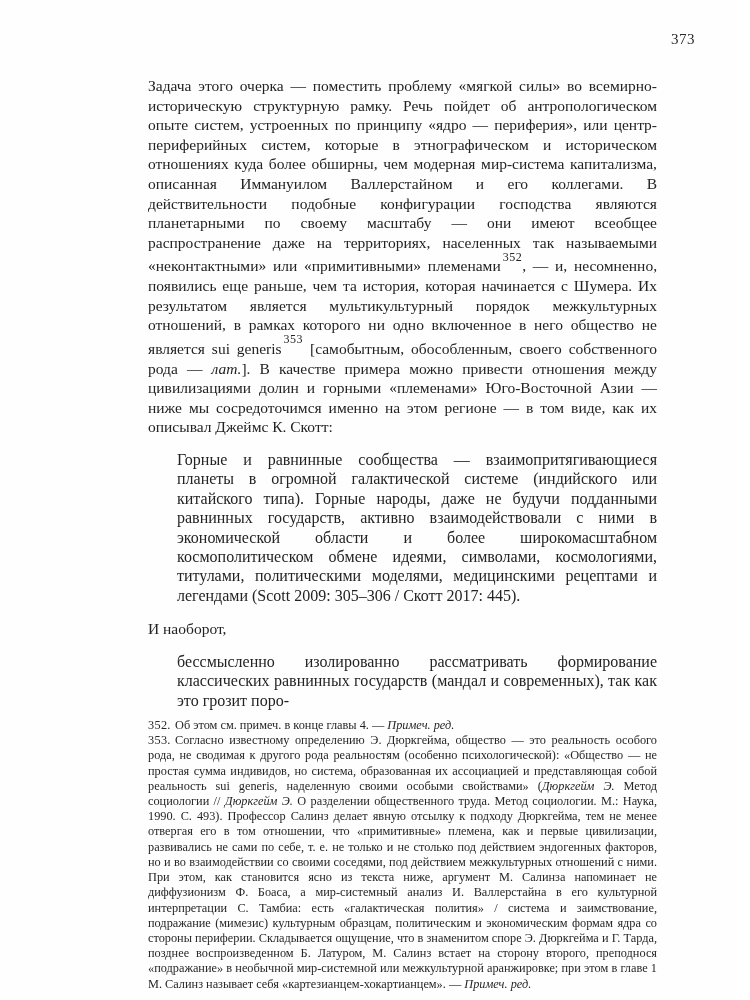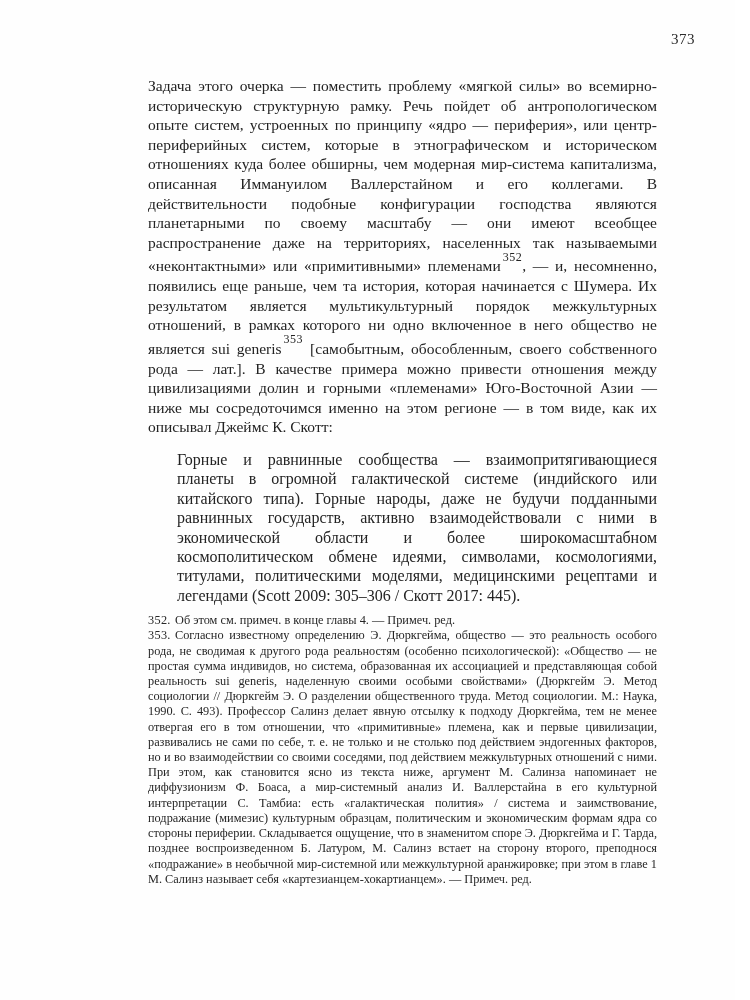--- a/index.html
+++ b/index.html
@@ -49,21 +49,21 @@
     font-size: 15.5px;
     line-height: 19.6px;
   }
   .fnref {
     font-size: 12px;
     position: relative;
     top: -4.5px;
     margin-left: 2px;
     letter-spacing: 0.5px;
   }
-  .italic { }
+  .italic { font-style: italic; }
   .footnotes {
     margin-top: 8px;
     font-size: 12.3px;
     line-height: 15.2px;
     text-align: justify;
     color: #262626;
   }
   .footnote { margin: 0; }
   .fn-num {
     display: inline-block;
@@ -77,21 +77,23 @@
 <div class="page">
 
   <div class="page-number">373</div>
 
   <div class="text-block">
 
     <p class="body-para"><span>Задача этого очерка — поместить проблему «мягкой силы» во всемирно-историческую структурную рамку. Речь пойдет об антропологическом опыте систем, устроенных по принципу «ядро — периферия», или центр-периферийных систем, которые в этнографическом и историческом отношениях куда более обширны, чем модерная мир-система капитализма, описанная Иммануилом Валлерстайном и его коллегами. В действительности подобные конфигурации господства являются планетарными по своему масштабу — они имеют всеобщее распространение даже на территориях, населенных так называемыми «неконтактными» или «примитивными» племенами</span><sup class="fnref">352</sup><span>, — и, несомненно, появились еще раньше, чем та история, которая начинается с Шумера. Их результатом является мультикультурный порядок межкультурных отношений, в рамках которого ни одно включенное в него общество не является sui generis</span><sup class="fnref">353</sup><span> [самобытным, обособленным, своего собственного рода — </span><span class="italic">лат.</span><span>]. В качестве примера можно привести отношения между цивилизациями долин и горными «племенами» Юго-Восточной Азии — ниже мы сосредоточимся именно на этом регионе — в том виде, как их описывал Джеймс К. Скотт:</span></p>
 
     <blockquote class="bq"><span>Горные и равнинные сообщества — взаимопритягивающиеся планеты в огромной галактической системе (индийского или китайского типа). Горные народы, даже не будучи подданными равнинных государств, активно взаимодействовали с ними в экономической области и более широкомасштабном космополитическом обмене идеями, символами, космологиями, титулами, политическими моделями, медицинскими рецептами и легендами (Scott 2009: 305–306 / Скотт 2017: 445).</span></blockquote>
 
+    <p class="connector">И наоборот,</p>
 
+    <blockquote class="bq"><span>бессмысленно изолированно рассматривать формирование классических равнинных государств (мандал и современных), так как это грозит поро-</span></blockquote>
 
     <div class="footnotes">
 
       <p class="footnote"><span class="fn-num">352.</span><span>Об этом см. примеч. в конце главы 4. — </span><span class="italic">Примеч. ред.</span></p>
 
       <p class="footnote"><span class="fn-num">353.</span><span>Согласно известному определению Э. Дюркгейма, общество — это реальность особого рода, не сводимая к другого рода реальностям (особенно психологической): «Общество — не простая сумма индивидов, но система, образованная их ассоциацией и представляющая собой реальность sui generis, наделенную своими особыми свойствами» (</span><span class="italic">Дюркгейм Э.</span><span> Метод социологии // </span><span class="italic">Дюркгейм Э.</span><span> О разделении общественного труда. Метод социологии. М.: Наука, 1990. С. 493). Профессор Салинз делает явную отсылку к подходу Дюркгейма, тем не менее отвергая его в том отношении, что «примитивные» племена, как и первые цивилизации, развивались не сами по себе, т. е. не только и не столько под действием эндогенных факторов, но и во взаимодействии со своими соседями, под действием межкультурных отношений с ними. При этом, как становится ясно из текста ниже, аргумент М. Салинза напоминает не диффузионизм Ф. Боаса, а мир-системный анализ И. Валлерстайна в его культурной интерпретации С. Тамбиа: есть «галактическая полития» / система и заимствование, подражание (мимезис) культурным образцам, политическим и экономическим формам ядра со стороны периферии. Складывается ощущение, что в знаменитом споре Э. Дюркгейма и Г. Тарда, позднее воспроизведенном Б. Латуром, М. Салинз встает на сторону второго, преподнося «подражание» в необычной мир-системной или межкультурной аранжировке; при этом в главе 1 М. Салинз называет себя «картезианцем-хокартианцем». — </span><span class="italic">Примеч. ред.</span></p>
 
     </div>
 
   </div>

